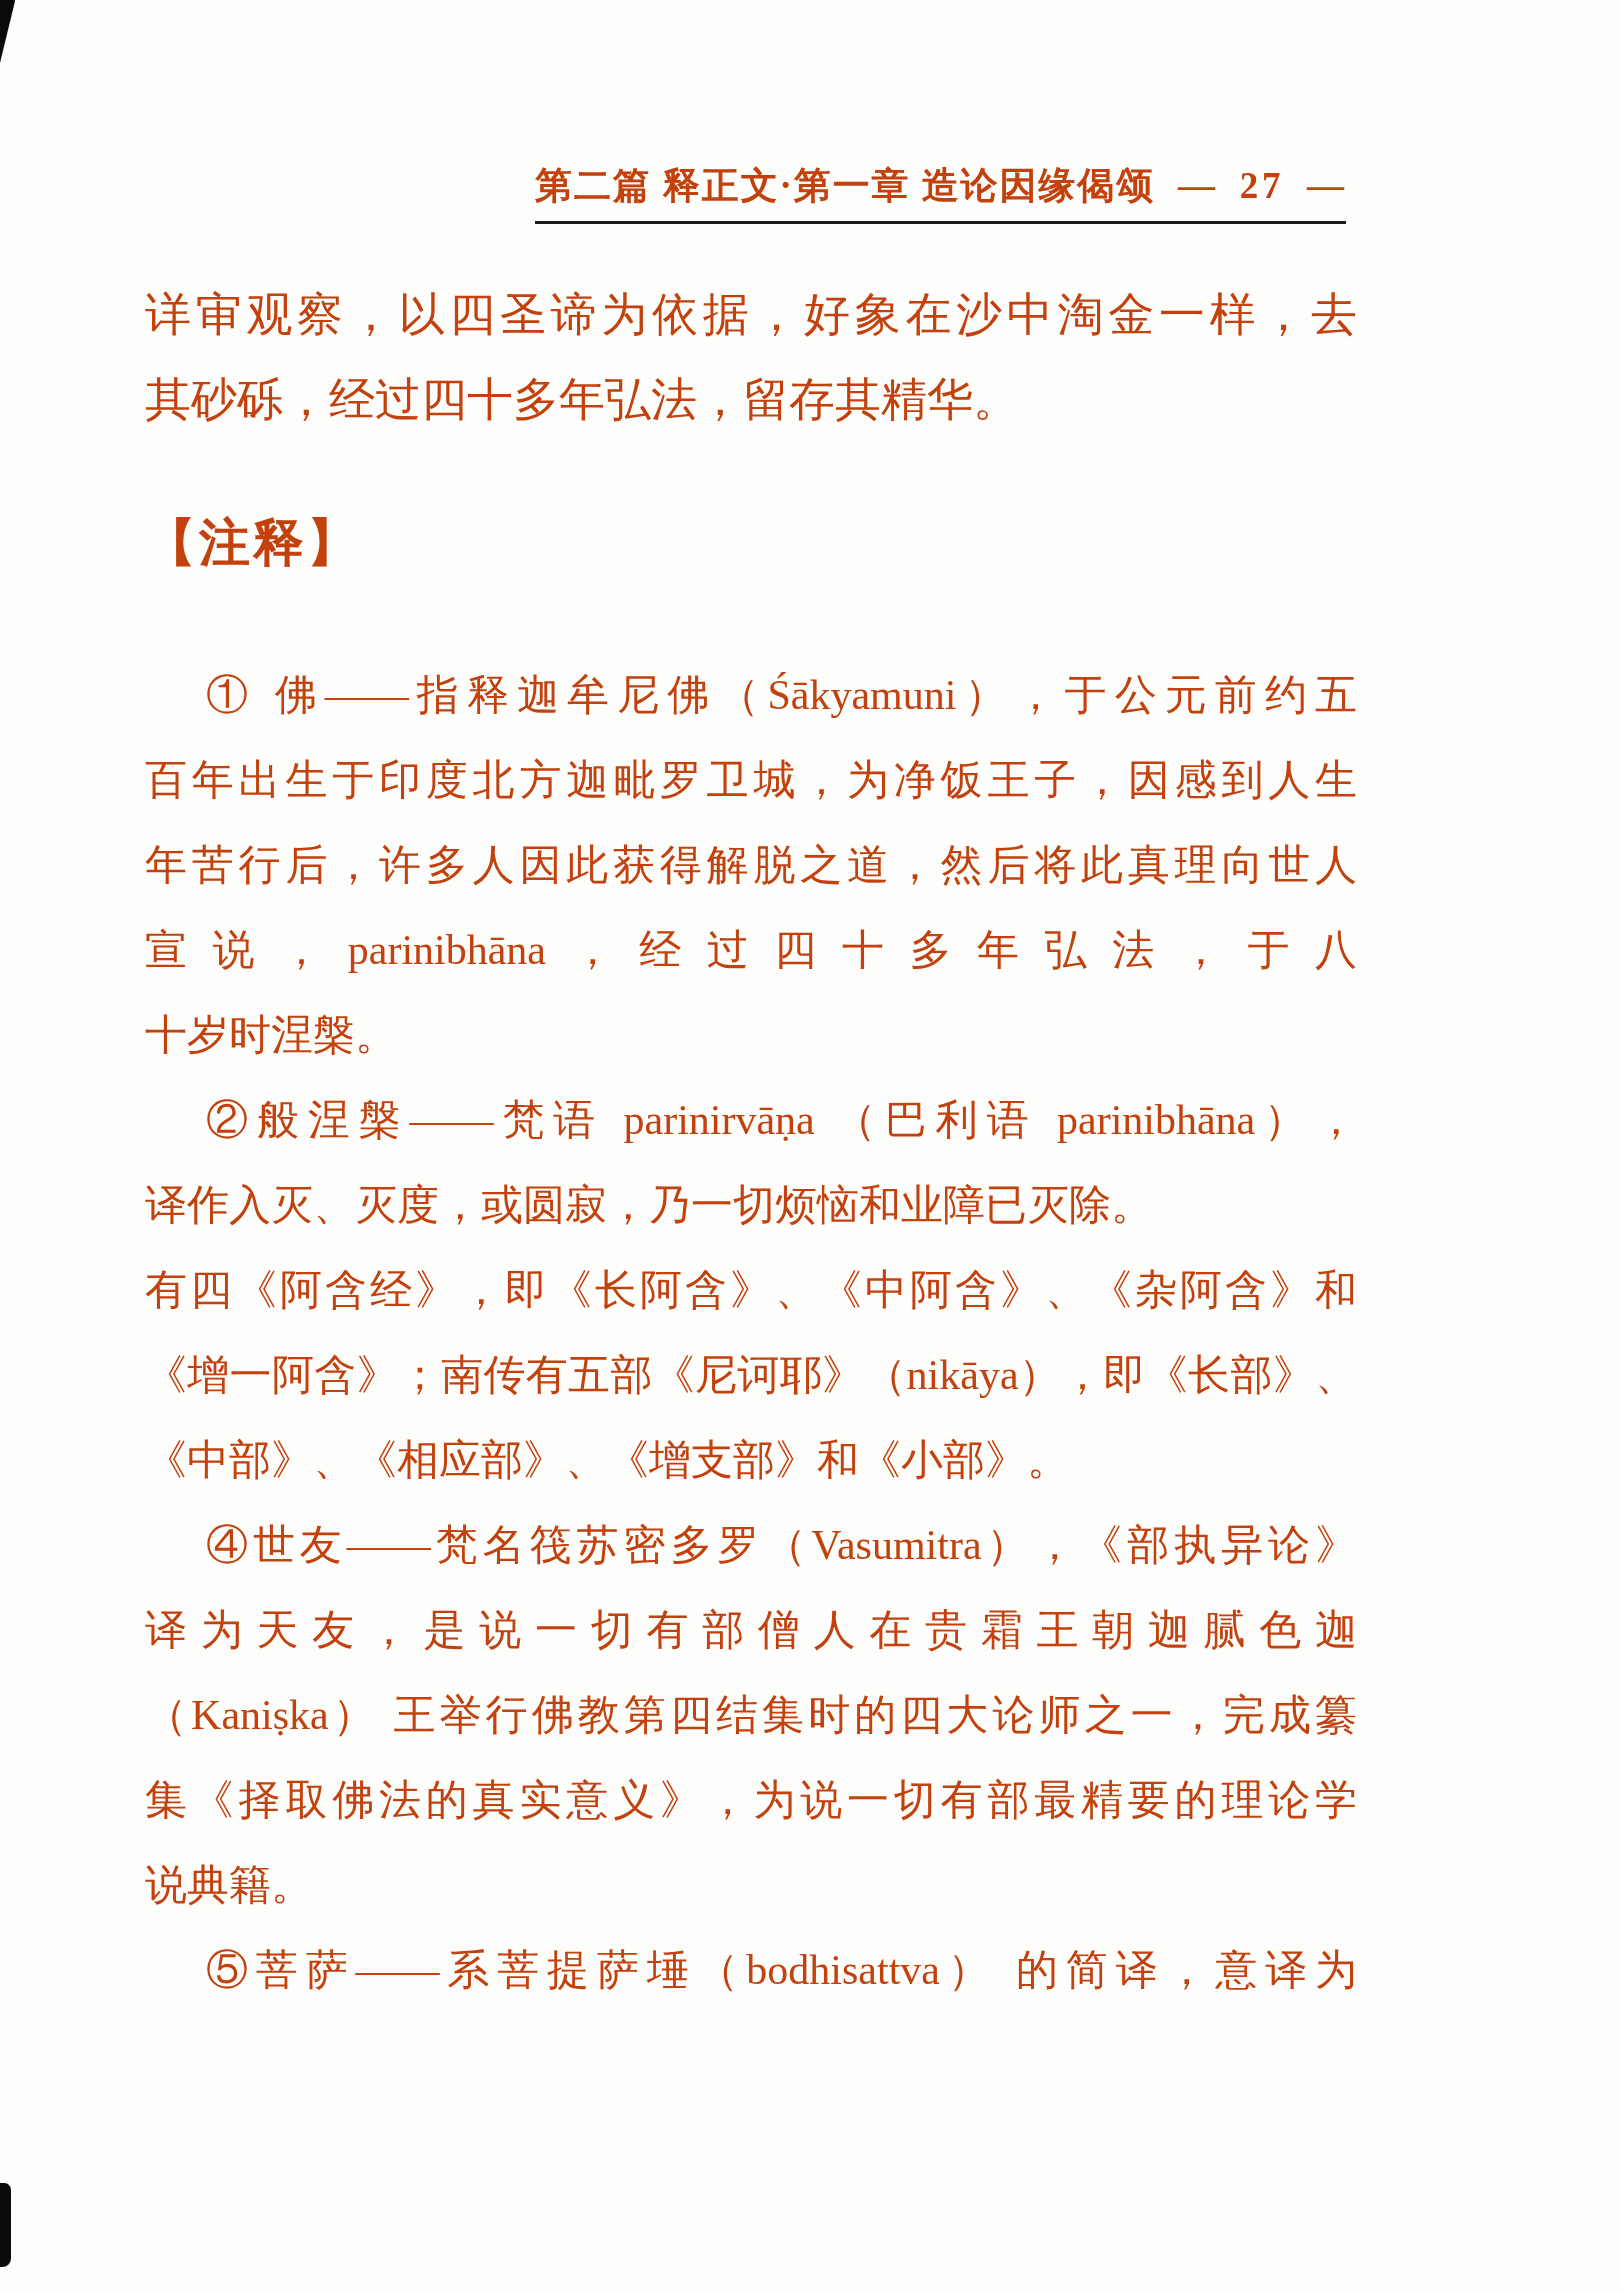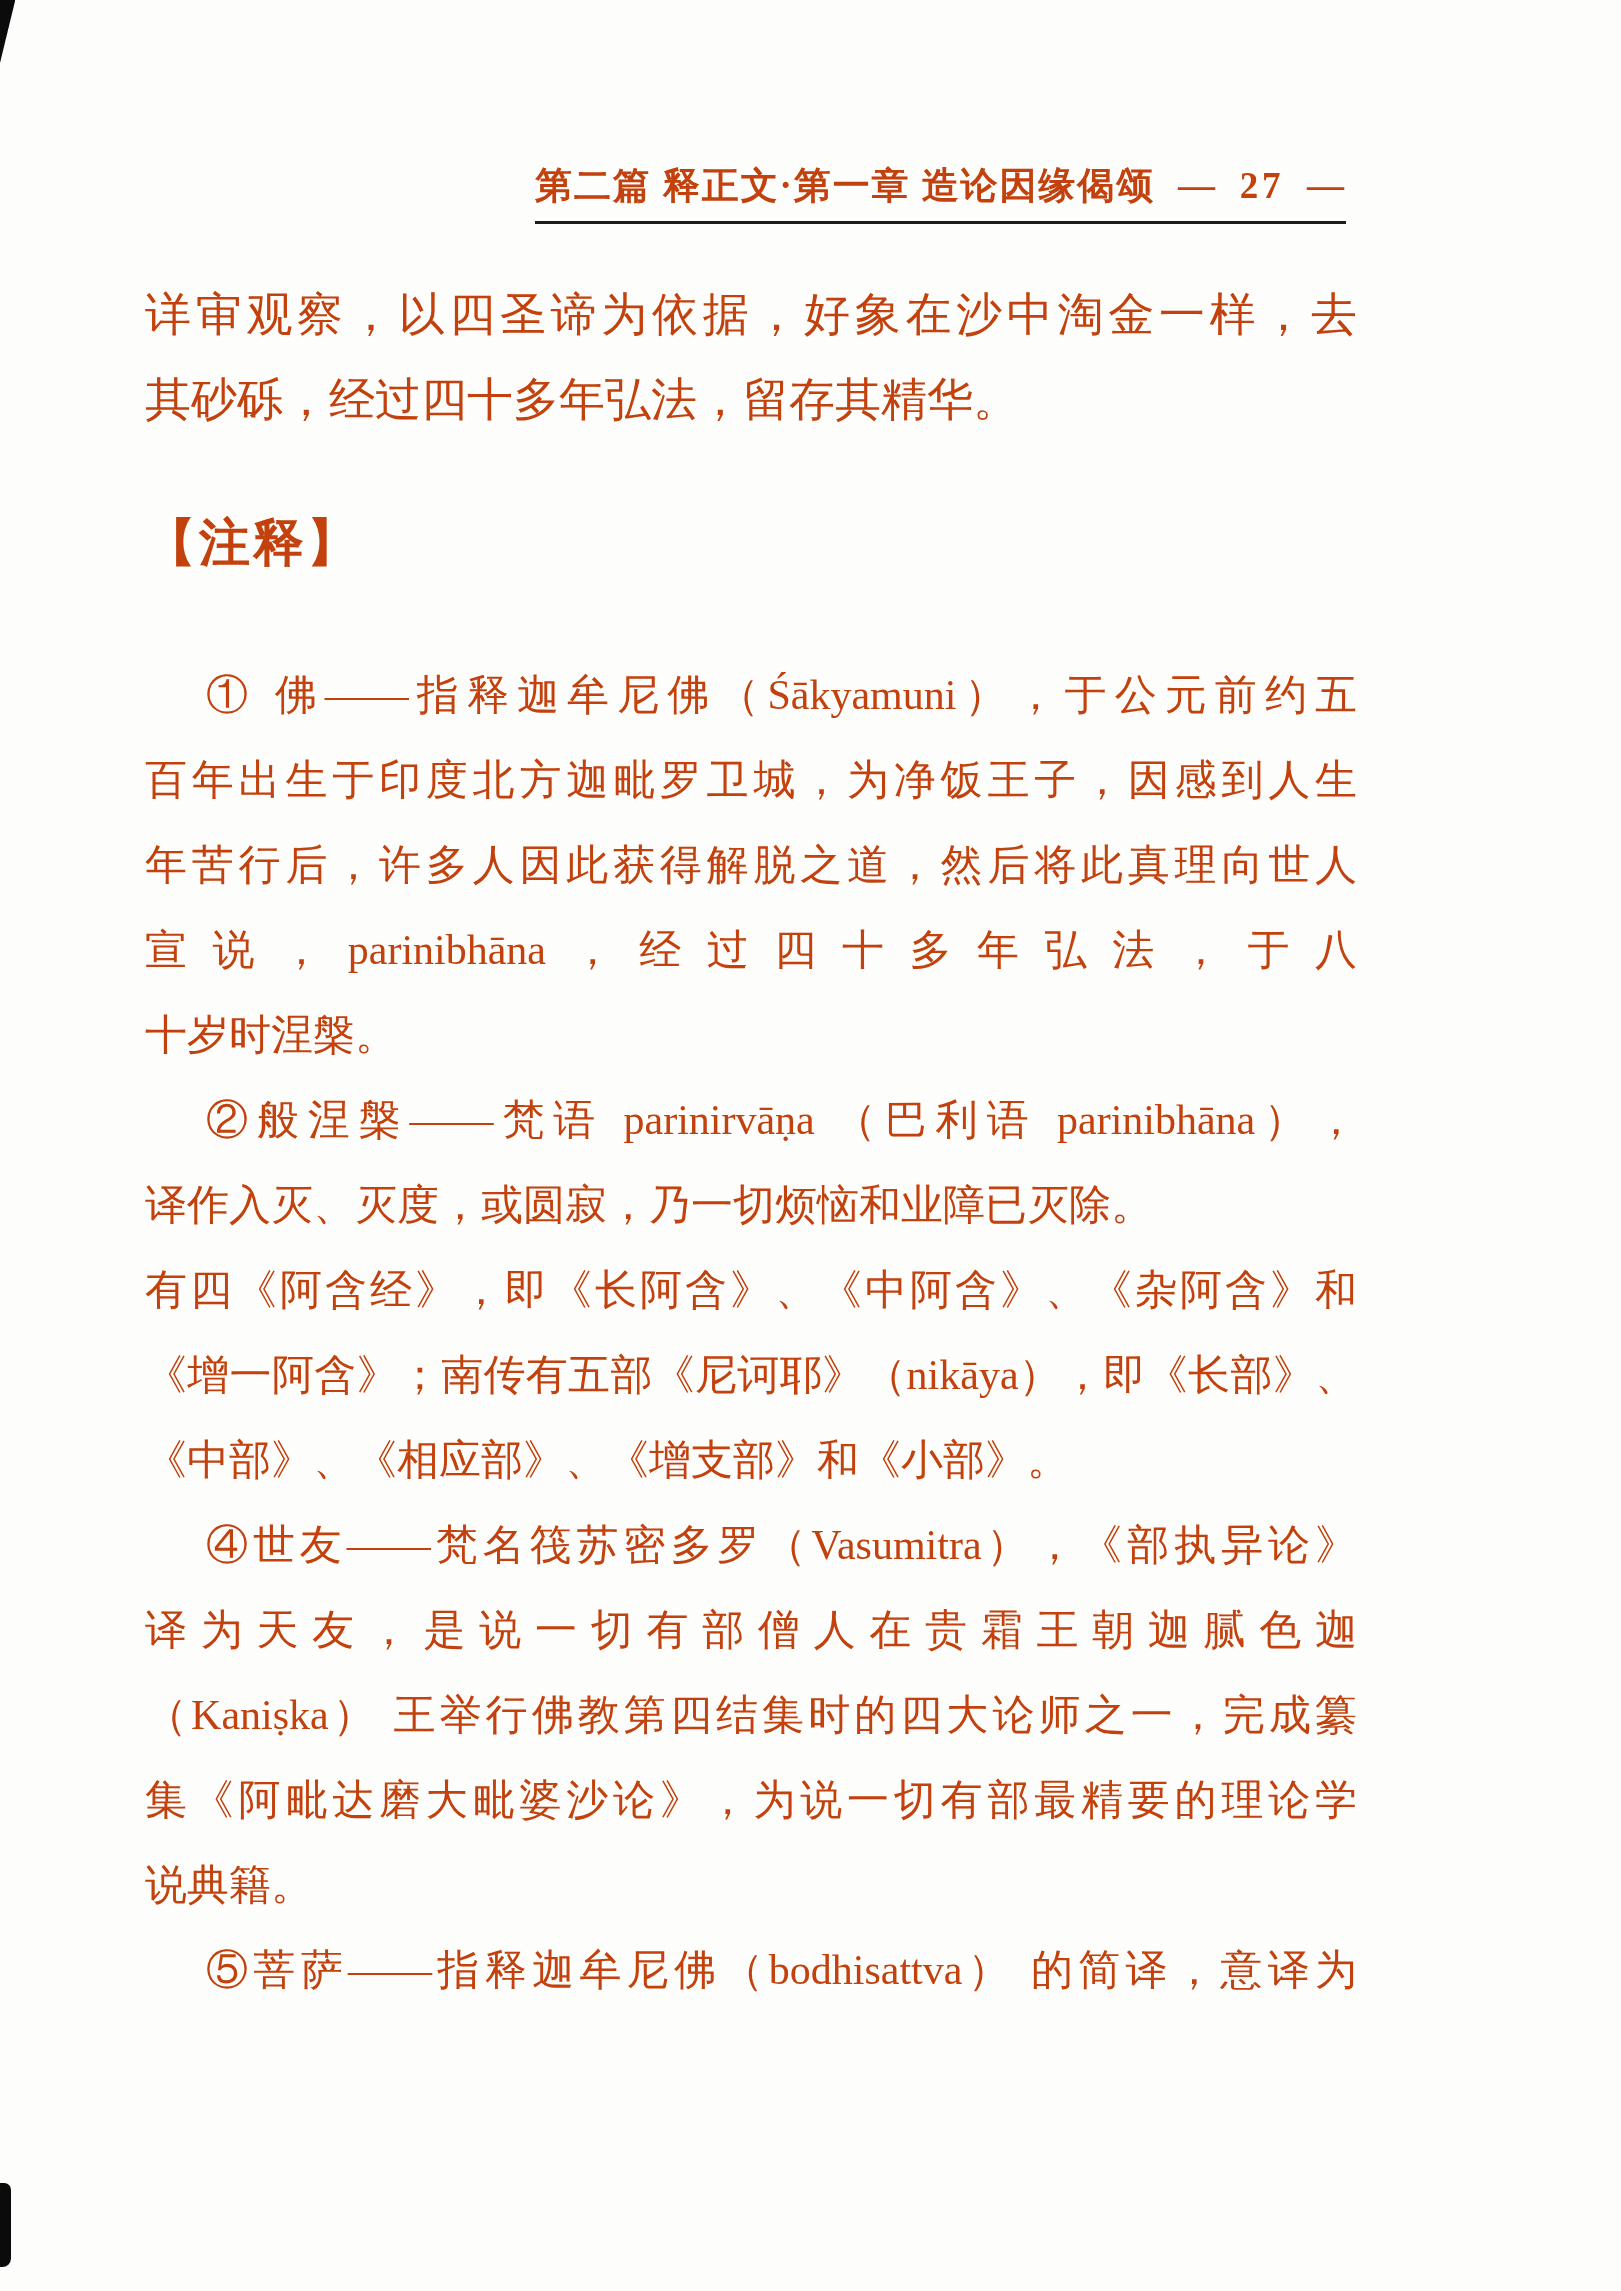--- a/index.html
+++ b/index.html
@@ -117,24 +117,24 @@
     <div class="note">
       <div class="nline jfull">有四《阿含经》，即《长阿含》、《中阿含》、《杂阿含》和</div>
       <div class="nline jfull">《增一阿含》；南传有五部《尼诃耶》（nikāya），即《长部》、</div>
       <div class="nline">《中部》、《相应部》、《增支部》和《小部》。</div>
     </div>
 
     <div class="note">
       <div class="nline jfull ind">④世友——梵名筏苏密多罗（Vasumitra），《部执异论》</div>
       <div class="nline jfull">译为天友，是说一切有部僧人在贵霜王朝迦腻色迦</div>
       <div class="nline jfull">（Kaniṣka） 王举行佛教第四结集时的四大论师之一，完成纂</div>
-      <div class="nline jfull">集《阿毗达磨大毗婆沙论》，为说一切有部最精要的理论学</div>
+      <div class="nline jfull">集《择取佛法的真实意义》，为说一切有部最精要的理论学</div>
       <div class="nline">说典籍。</div>
     </div>
 
     <div class="note">
-      <div class="nline jfull ind">⑤菩萨——指释迦牟尼佛（bodhisattva） 的简译，意译为</div>
+      <div class="nline jfull ind">⑤菩萨——系菩提萨埵（bodhisattva） 的简译，意译为</div>
     </div>
 
   </div>
 
 </div>
 
 
 </body></html>

